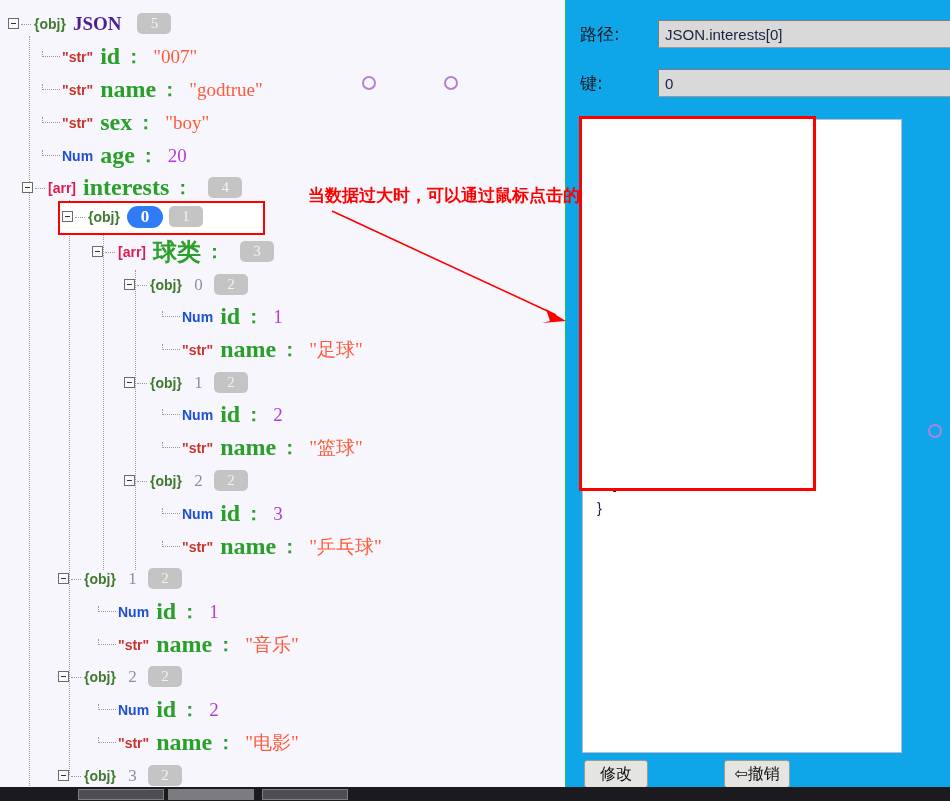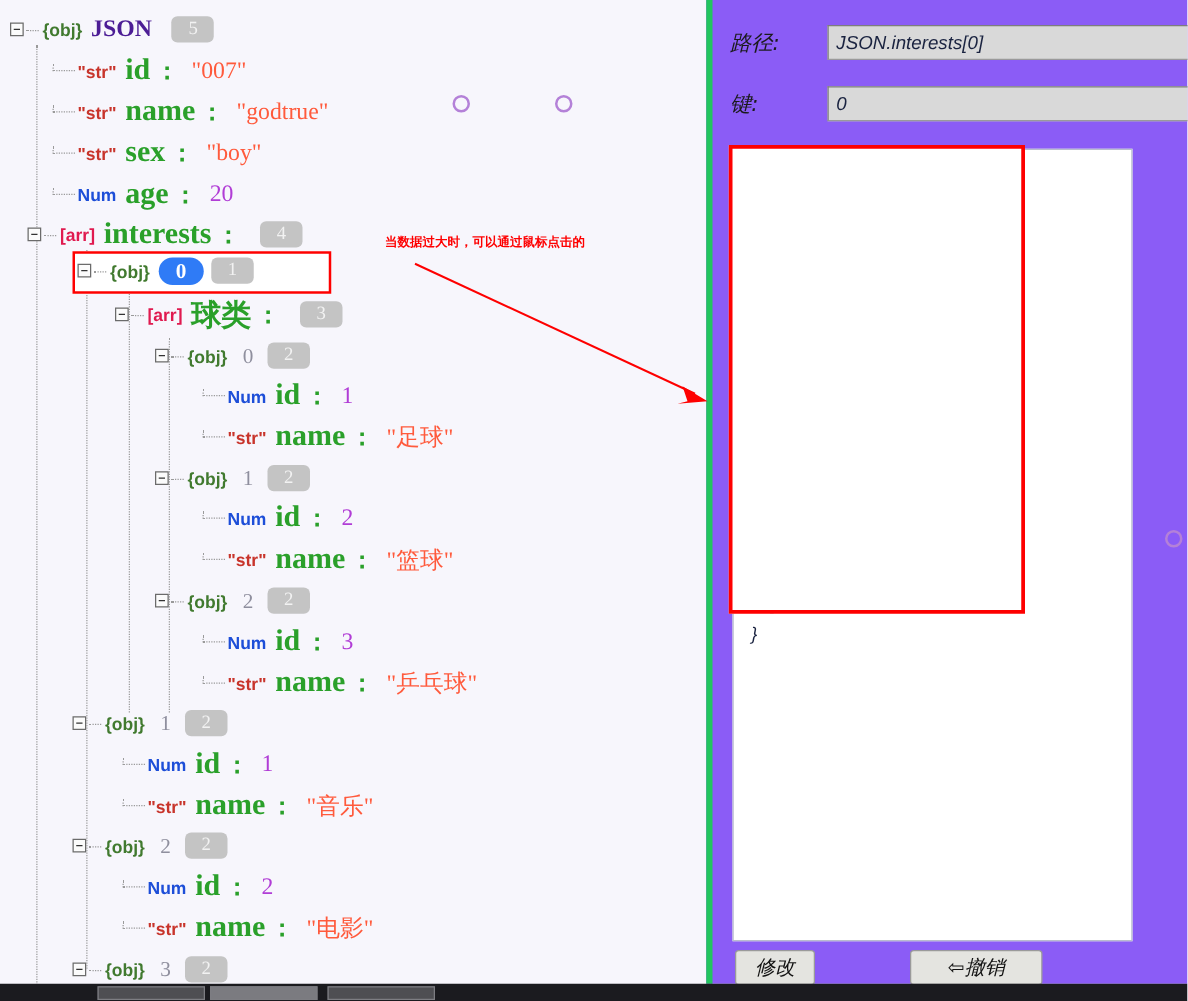--- a/index.html
+++ b/index.html
@@ -89,29 +89,29 @@
 
   
   #selection-box {
     position: absolute; left: 58px; top: 201px; width: 207px; height: 34px;
     border: 2px solid #fe0000; background: #ffffff; z-index: 1;
   }
 
   
   #annotation {
     position: absolute; left: 308px; top: 186px; width: 300px;
-    color: #fe0000; font-size: 10px; line-height: 18px;
+    color: #fe0000; font-size: 17px; line-height: 18px;
     font-family: "DejaVu Sans", sans-serif; font-weight: bold; z-index: 6;
   }
   #arrow-svg { position: absolute; left: 330px; top: 205px; z-index: 6; }
 
   
   #detail-panel {
     position: absolute; left: 565px; top: 0; width: 385px; height: 787px;
-    background: #8b5cf6; border-left: 5px solid #22c55e; font-style: italic;
+    background: #0ea5e9; border-left: 1px solid #22c55e;
   }
   .field-row { position: absolute; display: flex; align-items: center; }
   .field-label {
     color: #1a1a1a; font-size: 17px; width: 78px;
     font-family: "DejaVu Sans", sans-serif;
   }
   .field-input {
     height: 28px; width: 300px; background: #d9d9d9;
     border: 1px solid #9a9a9a; border-top-color: #7d7d7d;
     border-left-color: #7d7d7d;
@@ -381,21 +381,21 @@
        {
           "id": 3,
           "name": "乒乓球"
        }
     ]
 }</div>
     </div>
     <div id="json-box"></div>
 
     <div class="winbtn" style="left:18px; top:760px; width:64px;">修改</div>
-    <div class="winbtn" style="left:158px; top:760px; width:106px;">⇦撤销</div>
+    <div class="winbtn" style="left:158px; top:760px; width:66px;">⇦撤销</div>
 
     <div class="deco-circle" style="left:362px; top:424px;"></div>
 
   </div>
 
   <div id="taskbar">
     <div class="task-item" style="left:78px; width:86px;"></div>
     <div class="task-item active" style="left:168px; width:86px;"></div>
     <div class="task-item" style="left:262px; width:86px;"></div>
   </div>

